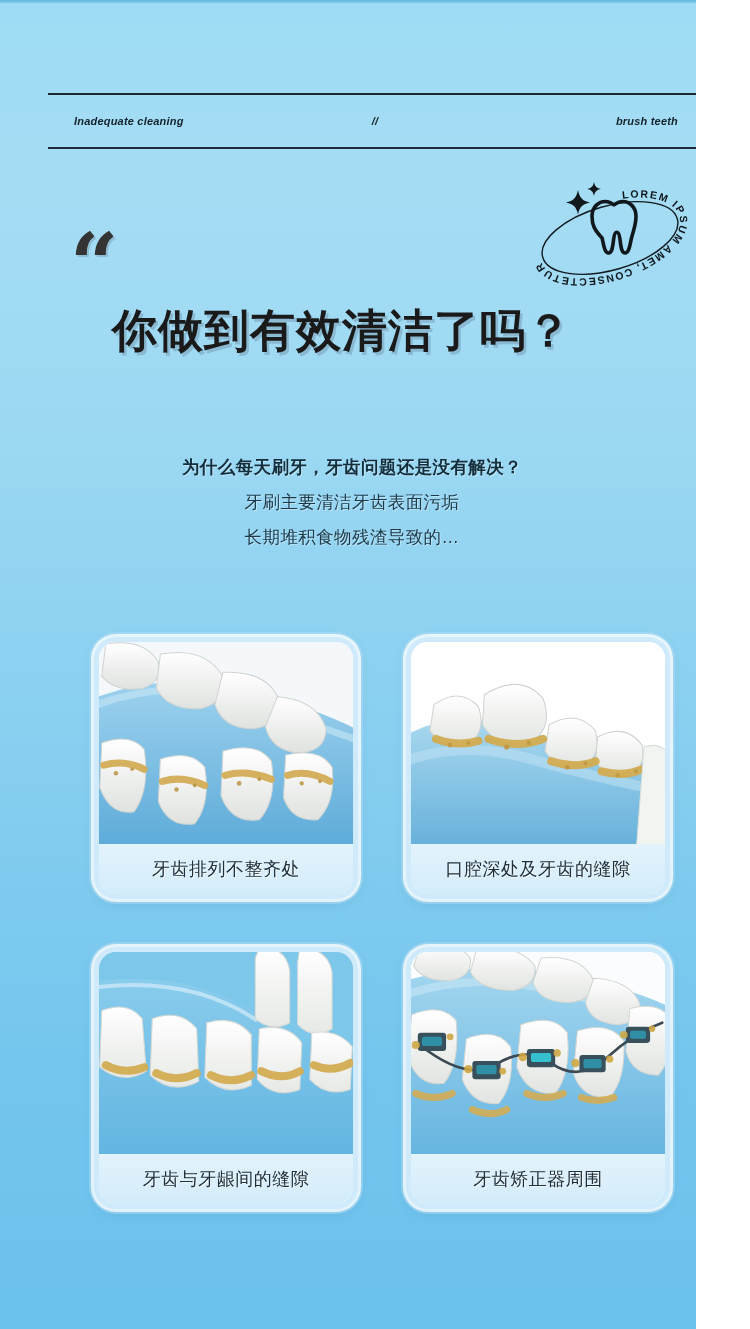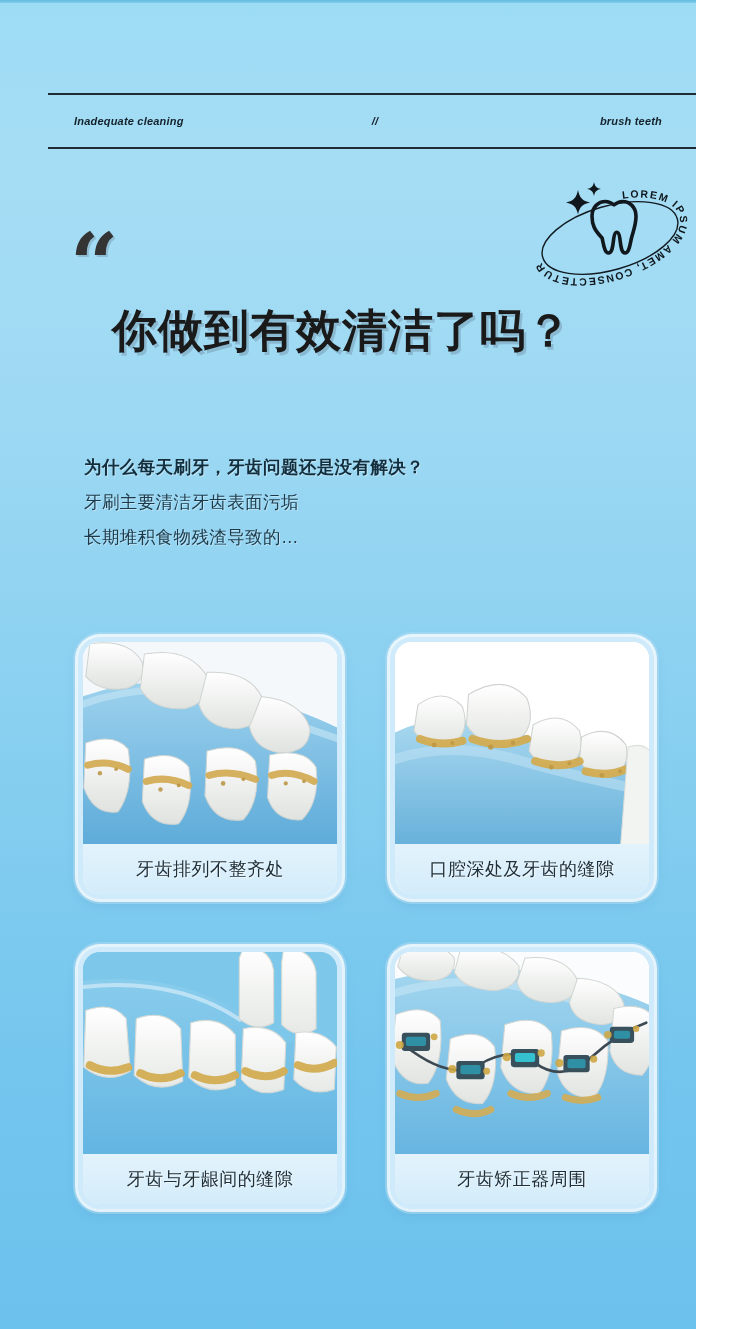--- a/index.html
+++ b/index.html
@@ -46,21 +46,21 @@
     position:absolute; left:0; top:0; width:100%; height:100%;
     display:flex; align-items:center;
   }
   .rule-item {
     font-size:11px; font-weight:bold; font-style:italic;
     color:#14222b; letter-spacing:.2px;
     white-space:nowrap;
   }
   .rule-left   { position:absolute; left:26px; }
   .rule-center { position:absolute; left:50%; transform:translateX(-50%); }
-  .rule-right  { position:absolute; right:40px;font-style:italic; }
+  .rule-right  { position:absolute; right:24px;font-style:italic; }
 
   
   .badge {
     position:absolute; left:520px; top:168px;
     width:180px; height:135px;
   }
   .badge svg { display:block; width:180px; height:135px; overflow:visible; }
 
   
   .quote-mark {
@@ -77,33 +77,33 @@
     position:absolute; left:68px; top:305px;
     font-size:45px; font-weight:bold; line-height:1.15;
     color:#1a1a1a; letter-spacing:1px;
     text-shadow:2.5px 2.5px 0 rgba(110,145,168,.45);
     white-space:nowrap;
     margin-left:44px;
   }
 
   
   .para {
-    position:absolute; left:84px; top:450px; width:600px;
+    position:absolute; left:52px; top:450px; width:600px;text-align:center;
   }
   .para .ln {
     font-size:17.5px; line-height:35px;
     color:#1d3a4a; letter-spacing:.4px;
     white-space:nowrap;
     text-shadow:1px 1px 0 rgba(255,255,255,.35);
   }
   .para .ln.lead { font-weight:bold; color:#132e3d; }
 
   
   .grid {
-    position:absolute; left:78px; top:637px;
+    position:absolute; left:94px; top:637px;
     width:600px;
     display:grid;
     grid-template-columns:264px 264px;
     grid-template-rows:262px 262px;
     column-gap:70px; row-gap:76px;gap:48px;
   }
 
   .card {
     position:relative;
     width:264px; height:262px;

